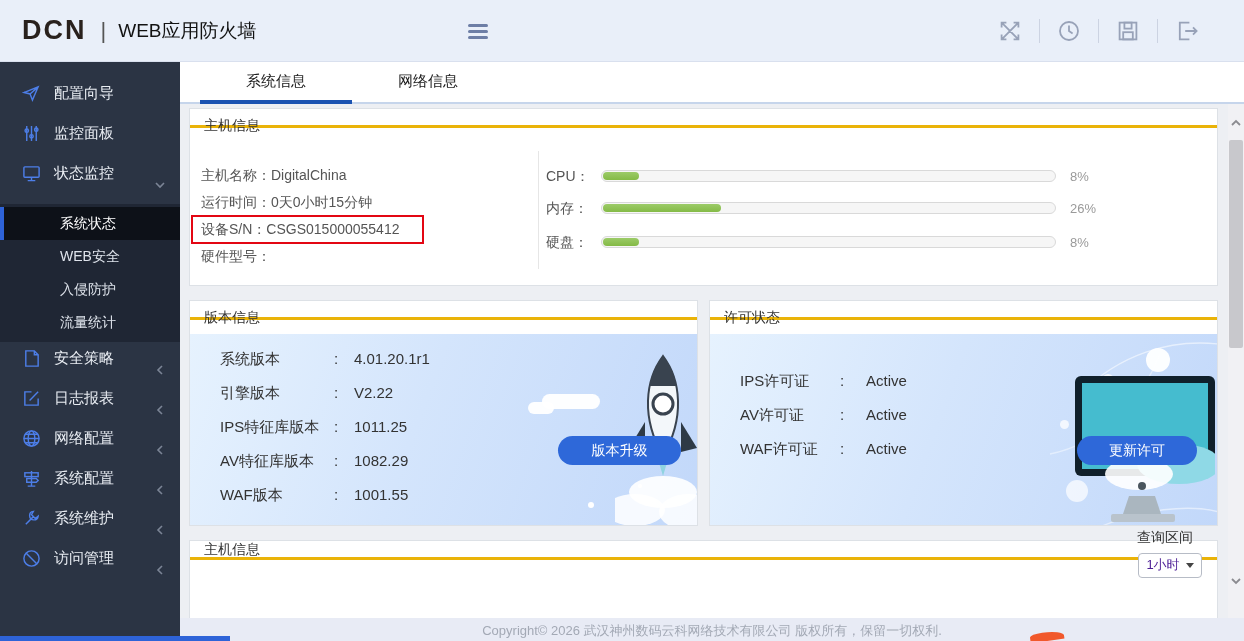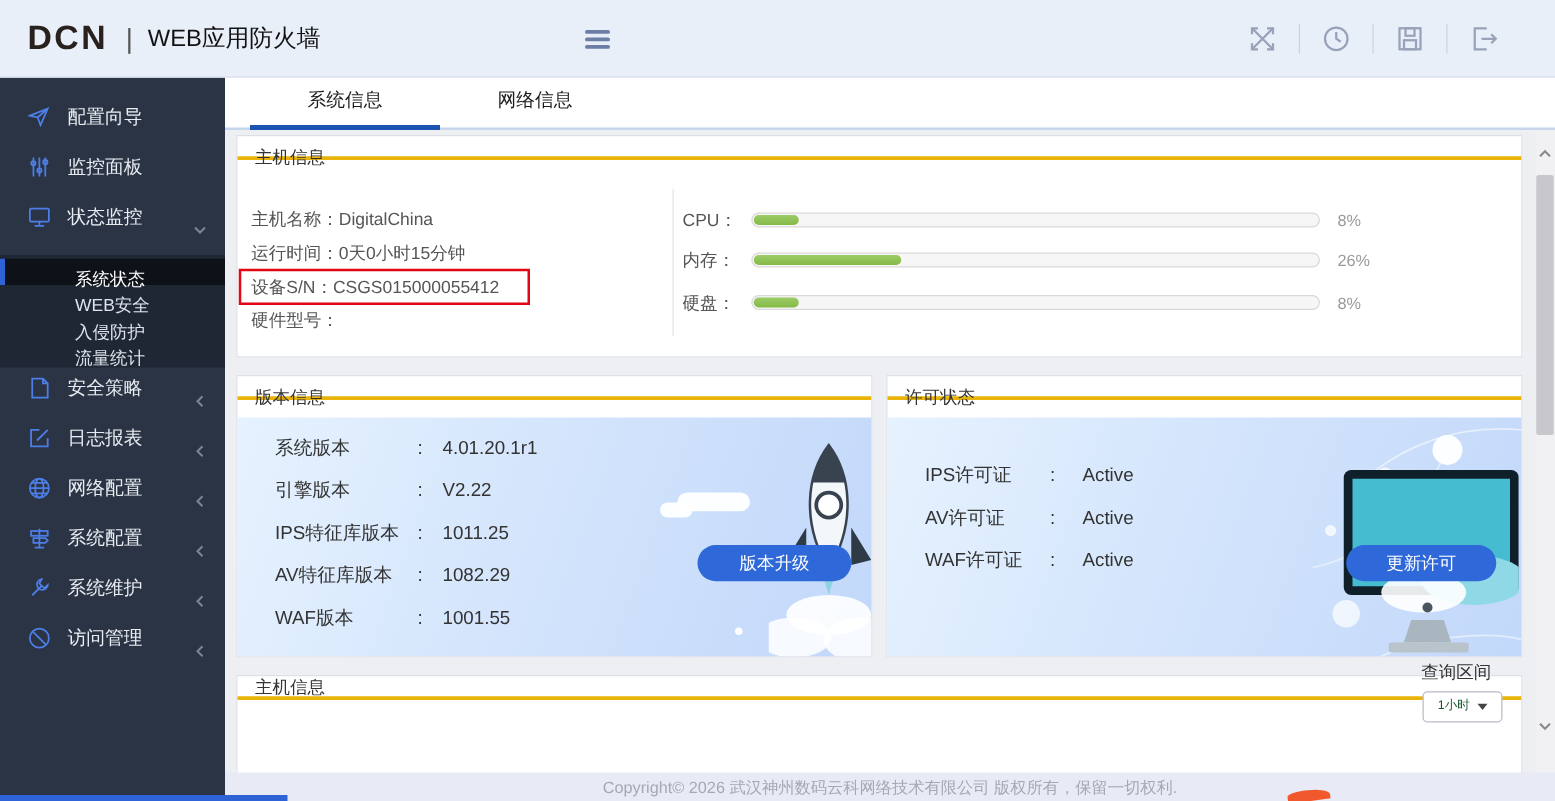--- a/index.html
+++ b/index.html
@@ -21,21 +21,21 @@
 
   
   .sidebar { position:absolute; left:0; top:62px; width:180px; height:579px; background:#2b3444; z-index:35; }
   .side-pad { height:22px; }
   .side-item { position:relative; height:40px; display:flex; align-items:flex-start; padding-left:22px; cursor:pointer; }
   .side-item svg { stroke:#4d7ee8; fill:none; stroke-width:1.5; }
   .side-label { margin-left:13px; font-size:15px; color:#e8ecf2; }
   .chev { position:absolute; right:14px; top:13px; width:12px; height:12px; }
   .chev svg { stroke:#7c8596; fill:none; stroke-width:1.6; }
   .submenu { background:#1f2634; padding:3px 0; }
-  .sub-item { height:21px; line-height:33px; padding-left:60px; font-size:14px; color:#dfe4ec; cursor:pointer; }
+  .sub-item { height:33px; line-height:33px; padding-left:60px; font-size:14px; color:#dfe4ec; cursor:pointer; }
   .sub-item.active { background:#0d1118; color:#fff; border-left:4px solid #2e63d8; padding-left:56px; }
   .side-bottom-bar { position:absolute; left:0; top:636px; width:230px; height:5px; background:#2e63d8; z-index:50; }
 
   
   .tabbar { position:absolute; left:180px; top:62px; width:1064px; height:42px; background:#fff;
             border-bottom:2px solid #c6d5eb; display:flex; padding-left:20px; z-index:10; }
   .tab { width:152px; height:42px; line-height:38px; text-align:center; font-size:15px; color:#1c1c1c;
          border-bottom:4px solid transparent; cursor:pointer; }
   .tab.active { border-bottom-color:#1b53b2; }
 
@@ -74,21 +74,21 @@
   .btn-license { left:367px; top:86px; width:120px; }
   .dot { position:absolute; border-radius:50%; background:#fff; }
   .cloudbar { position:absolute; background:#fff; border-radius:10px; opacity:.95; }
 
   
   .panel4 .panel-hd { display:flex; align-items:center; padding-right:14px; }
   .range-wrap { margin-left:auto; display:flex; align-items:center;flex-direction:column; }
   .range-label { font-size:14px; color:#333; margin-right:10px; }
   .range-select { width:64px; height:25px; border:1px solid #b7bcc6; border-radius:4px; background:#fff;
                   display:flex; align-items:center; justify-content:center; cursor:pointer; }
-  .range-value { font-size:10px; color:#14532d; margin-right:6px; }
+  .range-value { font-size:13px; color:#4c1d95; margin-right:6px; }
   .caret-down { width:0; height:0; border-left:4px solid transparent; border-right:4px solid transparent;
                 border-top:5px solid #444; }
   .chart-area { position:absolute; left:0; top:33px; right:0; bottom:0; }
   .ytick { position:absolute; left:54px; top:45px; font-size:13px; color:#8a8a8a; }
   .axis-h { position:absolute; left:88px; top:53px; width:913px; height:1px; background:#c4c4c4; }
   .axis-blue { position:absolute; left:88px; top:53px; width:2px; height:14px; background:#7ea4e0; }
   .gridlines { position:absolute; left:88px; top:54px; width:913px; height:26px; }
   .vline { position:absolute; top:0; width:1px; height:26px; background:#d9d9d9; }
   .vline.end { right:0; }
 

